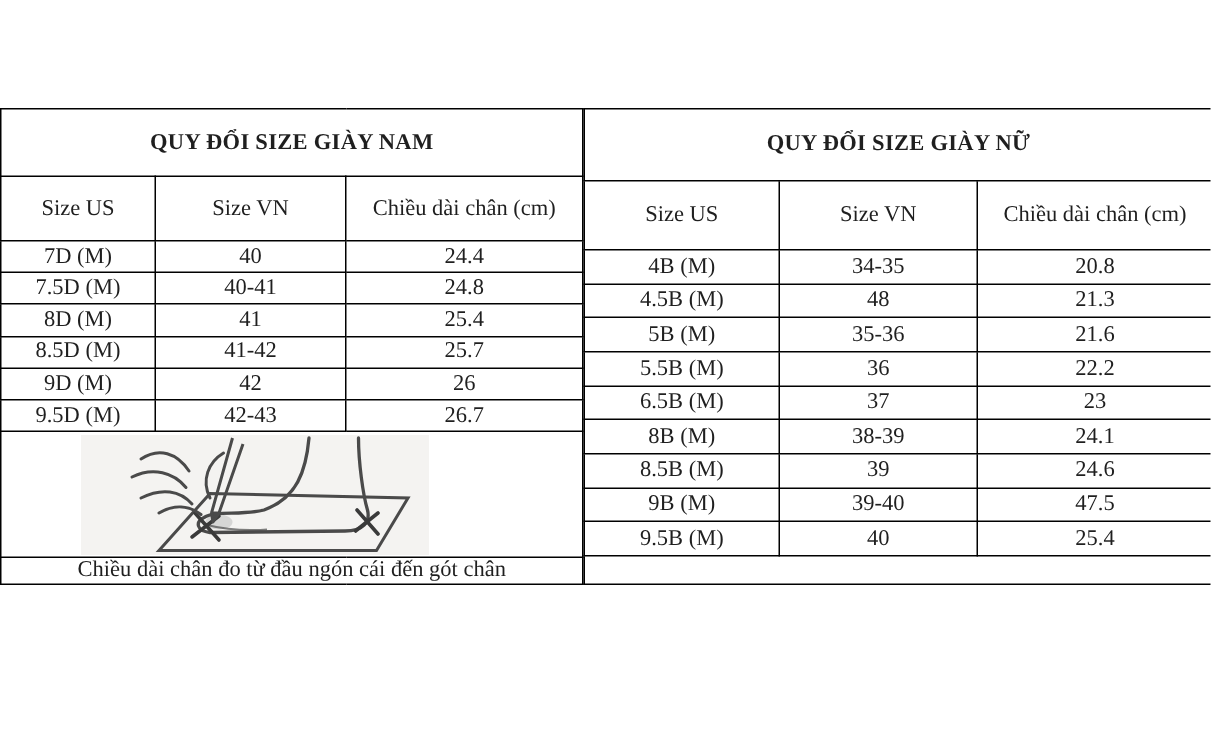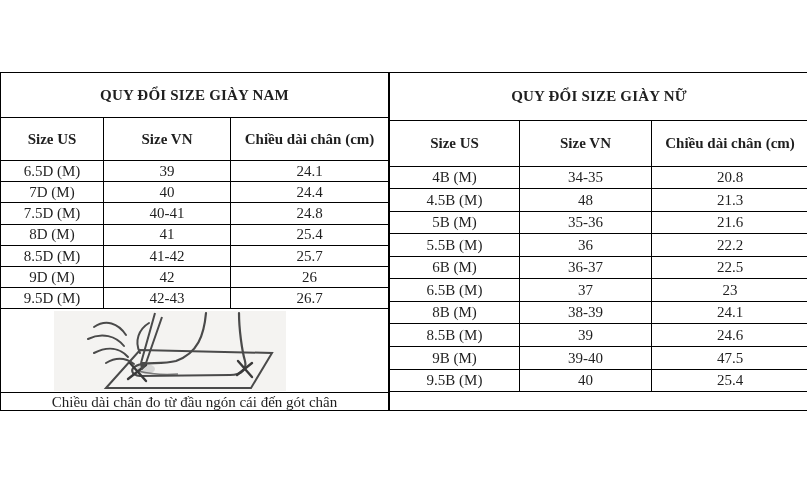--- a/index.html
+++ b/index.html
@@ -41,21 +41,21 @@
 
   .title-row td {
     height: 44px;
     font-weight: bold;
     font-size: 16px;
     letter-spacing: 0.2px;
     border-radius: 20px;
   }
   .head-row td {
     height: 42px;
-    font-weight: bold;
+    font-weight: normal;
     font-size: 15px;
   }
   .data-row td { height: 20.2px; }
   .illus-row td { height: 83px; }
   .caption-row td {
     height: 17px;
     text-align: left;
     font-size: 15.5px;
     padding-left: 1px;
     margin-left: 45px;
@@ -85,25 +85,20 @@
       <tr class="title-row">
         <td colspan="3">QUY ĐỔI SIZE GIÀY NAM</td>
       </tr>
       <tr class="head-row">
         <td>Size US</td>
         <td>Size VN</td>
         <td>Chiều dài chân (cm)</td>
       </tr>
 
 
-        <tr class="data-row">
-          <td>6.5D (M)</td>
-          <td>39</td>
-          <td>24.1</td>
-        </tr>
 
         <tr class="data-row">
           <td>7D (M)</td>
           <td>40</td>
           <td>24.4</td>
         </tr>
 
         <tr class="data-row">
           <td>7.5D (M)</td>
           <td>40-41</td>
@@ -200,25 +195,20 @@
           <td>35-36</td>
           <td>21.6</td>
         </tr>
 
         <tr class="data-row">
           <td>5.5B (M)</td>
           <td>36</td>
           <td>22.2</td>
         </tr>
 
-        <tr class="data-row">
-          <td>6B (M)</td>
-          <td>36-37</td>
-          <td>22.5</td>
-        </tr>
 
         <tr class="data-row">
           <td>6.5B (M)</td>
           <td>37</td>
           <td>23</td>
         </tr>
 
 
 
         <tr class="data-row">

